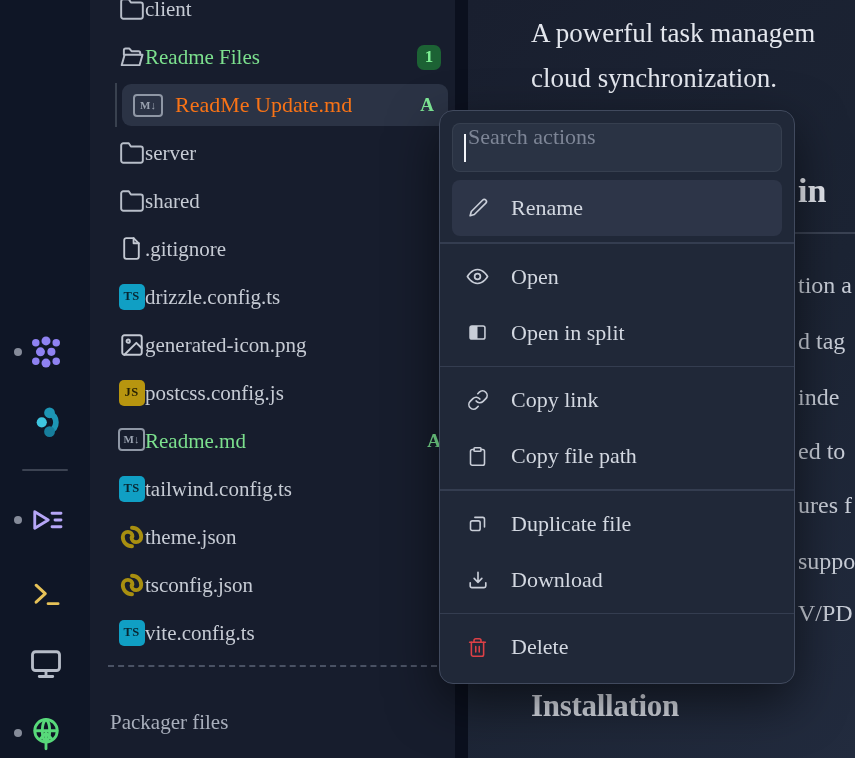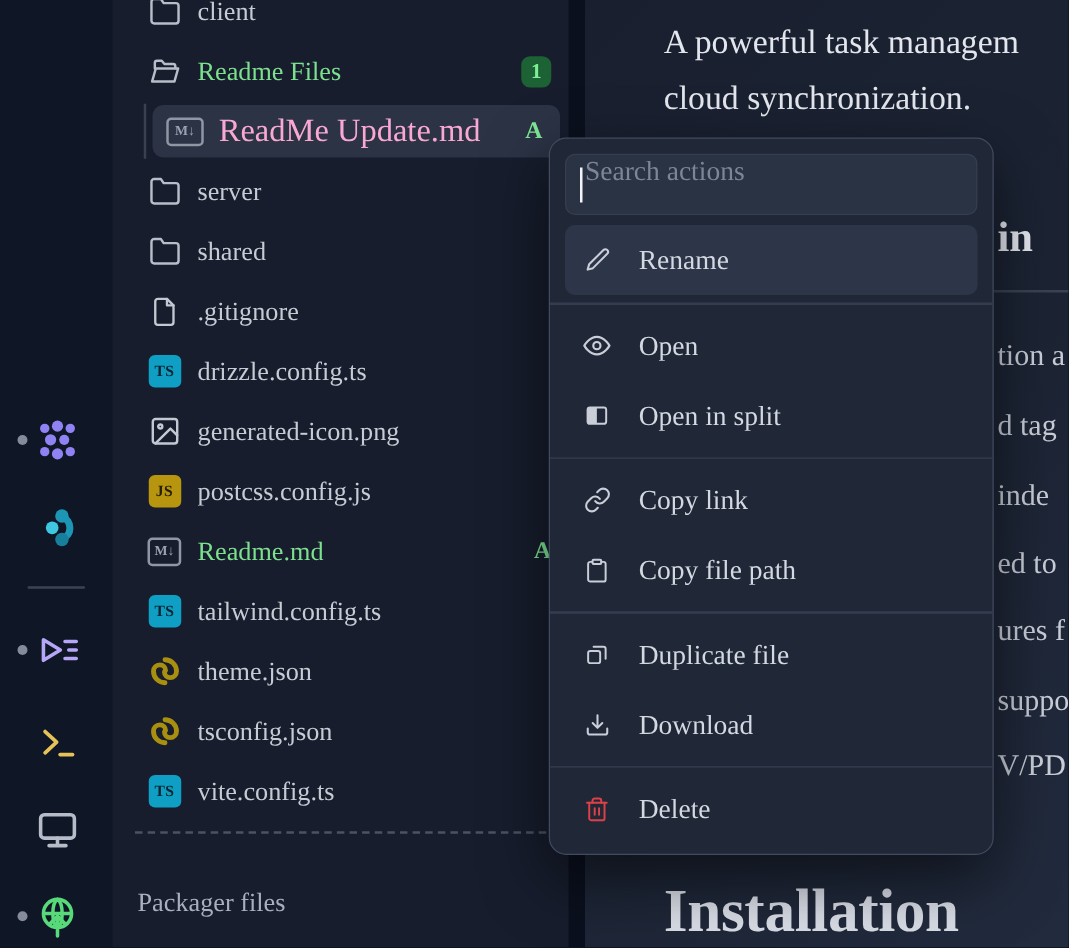--- a/index.html
+++ b/index.html
@@ -10,51 +10,51 @@
   }
   
   .rail{position:absolute;left:0;top:0;width:90px;height:758px;background:#0f1626;}
   .rail-btn{position:absolute;left:24px;width:44px;height:44px;display:flex;align-items:center;justify-content:center;cursor:pointer;}
   .rail-dot{position:absolute;left:14px;width:8px;height:8px;border-radius:50%;background:#858b99;}
   .rail-divider{position:absolute;left:22px;width:46px;height:2px;background:#3c4352;border-radius:1px;}
   
   .tree-panel{position:absolute;left:90px;top:0;width:365px;height:758px;background:#171d2d;overflow:hidden;}
   .tree-list{position:absolute;top:-15px;left:0;right:0;}
   .row{height:48px;display:flex;align-items:center;padding:0 14px 0 28px;font-size:21px;color:#c6cbd4;cursor:pointer;white-space:nowrap;}
-  .row .f-icon{width:27px;height:27px;margin-right:13px;flex:none;display:flex;align-items:center;justify-content:center;}
+  .row .f-icon{width:27px;height:27px;flex:none;display:flex;justify-content:center;}
   .row .lbl{overflow:hidden;text-overflow:clip;}
   .row.green .lbl{color:#7ce08e;}
   .git-badge{margin-left:auto;color:#7ee896;font-weight:700;font-size:19px;padding-left:8px;}
   .count-badge{margin-left:auto;background:#1c6234;color:#7df093;font-weight:700;font-size:17px;border-radius:7px;min-width:24px;height:25px;display:flex;align-items:center;justify-content:center;}
   .row.nested{padding:0 7px 0 0;}
   .indent-guide{width:2px;height:44px;background:#39414f;margin-left:25px;flex:none;}
   .pill{flex:1;height:42px;margin-left:5px;background:#2b3345;border-radius:9px;display:flex;align-items:center;padding:0 14px 0 11px;overflow:hidden;}
   .pill .f-icon{width:30px;height:27px;margin-right:12px;flex:none;display:flex;align-items:center;justify-content:center;}
-  .pill .lbl{color:#f9a8d4;font-size:26px;}
+  .pill .lbl{color:#f97316;font-size:22px;}
   
   .sq{width:26px;height:26px;border-radius:5px;display:flex;align-items:center;justify-content:center;font-weight:700;font-size:12.5px;letter-spacing:.3px;}
   .sq.ts{background:#109fc4;color:#082530;}
   .sq.js{background:#b7950f;color:#241f04;}
   .mdbox{display:flex;align-items:center;justify-content:center;width:28px;height:19px;border:2px solid #8f97a5;border-radius:4px;color:#9aa2b0;font-size:11px;font-weight:700;letter-spacing:0;}
   .dashed-divider{border-top:2px dashed #4a5264;margin:8px 18px 0 18px;}
   .section-label{height:68px;display:flex;align-items:flex-end;padding:0 0 10px 20px;font-size:21px;color:#a9afbc;}
   
   .pane-gap{position:absolute;left:455px;top:0;width:13px;height:758px;background:#0b101e;}
   
   .preview{position:absolute;left:468px;top:0;width:387px;height:758px;overflow:hidden;
     background:linear-gradient(135deg,#191f2f 0%,#1c2434 55%,#222b3e 100%);}
   .pv-line{position:absolute;left:63px;font-size:27px;color:#e3e6ed;white-space:nowrap;}
   .pv-line.l1{top:18px;}
   .pv-line.l2{top:63px;}
   .pv-h2-frag{position:absolute;left:330px;top:172px;font-size:34px;font-weight:700;color:#e6e9f0;white-space:nowrap;}
   .pv-hr{position:absolute;left:327px;top:232px;width:60px;height:2px;background:#3a4253;}
   .frag{position:absolute;left:330px;font-size:24px;color:#c9ced8;white-space:nowrap;}
   .frag.f0{top:272px;}.frag.f1{top:328px;}.frag.f2{top:384px;}.frag.f3{top:438px;}
   .frag.f4{top:492px;}.frag.f5{top:548px;}.frag.f6{top:600px;}
-  .pv-install{position:absolute;left:63px;top:688px;font-size:49px;font-weight:700;color:#d8dce5;letter-spacing:-.3px;white-space:nowrap;margin-top:12px;}
+  .pv-install{position:absolute;left:63px;top:688px;font-size:31px;font-weight:700;color:#d8dce5;letter-spacing:-.3px;white-space:nowrap;}
   
   .menu{position:absolute;left:439px;top:110px;width:356px;height:574px;box-sizing:border-box;
     background:#202838;border:1.5px solid #414a5e;border-radius:14px;
     box-shadow:0 18px 50px rgba(0,0,0,.55);padding:12px;z-index:10;}
   .menu-search{position:relative;height:49px;background:#2a3344;border:1px solid rgba(255,255,255,.06);
     border-radius:8px;margin-bottom:8px;display:flex;align-items:flex-start;box-sizing:border-box;}
   .menu-search input{flex:1;background:transparent;border:none;outline:none;color:#e8eaf0;
     font-size:22px;font-family:inherit;padding:0 12px 0 15px;}
   .menu-search input::placeholder{color:#7d8596;}
   .caret{position:absolute;left:11px;top:10px;width:2px;height:28px;background:#f2f4f8;animation:blink 1.1s steps(1) infinite;}

